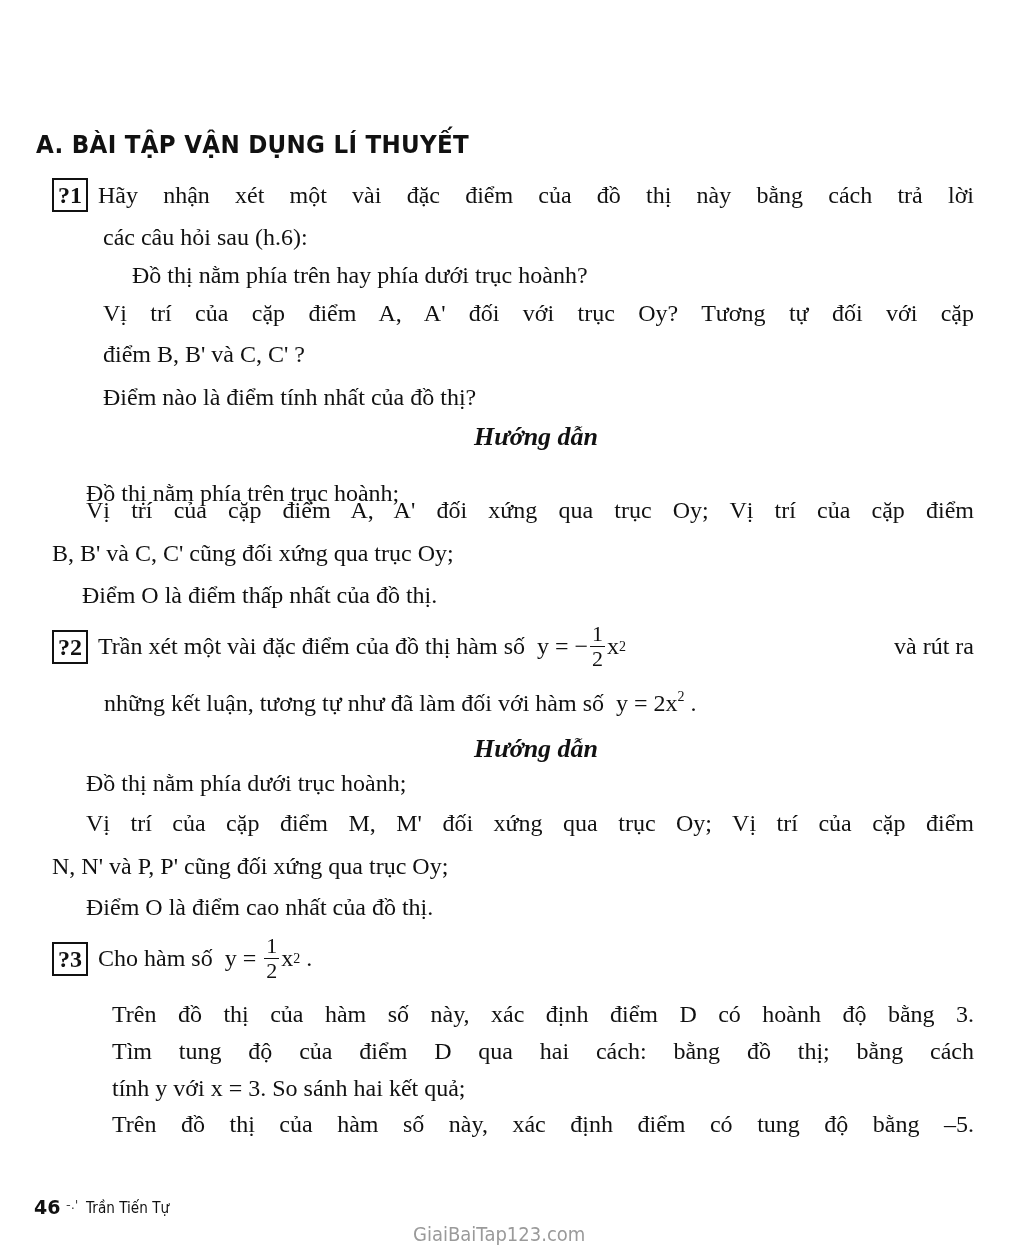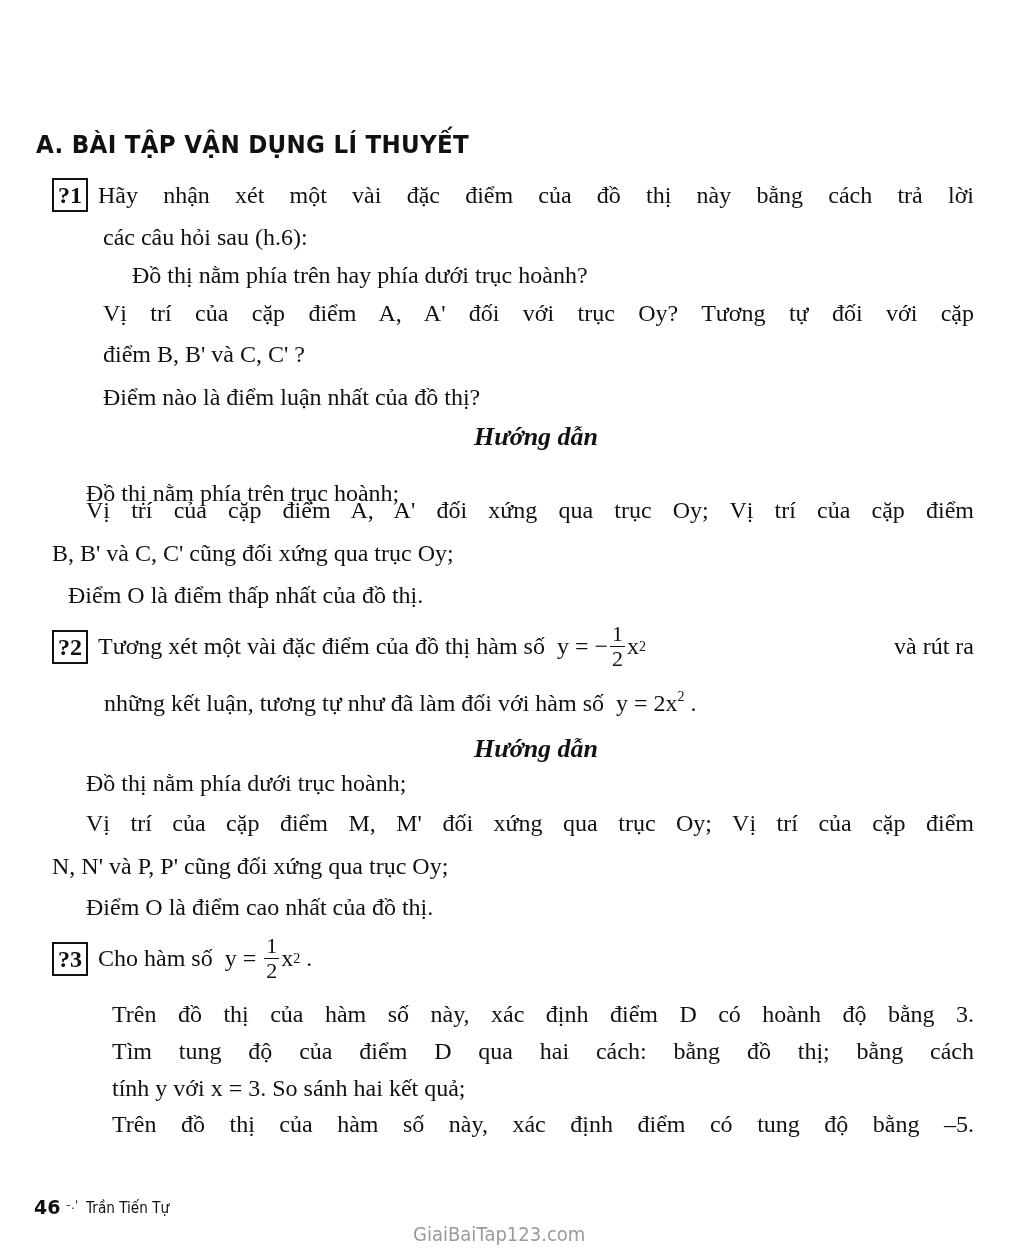--- a/index.html
+++ b/index.html
@@ -62,33 +62,33 @@
 
 
   <div class="section-a">A. BÀI TẬP VẬN DỤNG LÍ THUYẾT</div>
 
   <div>
     <div class="line just" style="left:52px; top:178px; width:922px;"><span class="qbox">?1</span><span>Hãy nhận xét một vài đặc điểm của đồ thị này bằng cách trả lời</span></div>
     <div class="line" style="left:103px; top:224px;">các câu hỏi sau (h.6):</div>
     <div class="line" style="left:103px; top:262px;margin-left:29px;">Đồ thị nằm phía trên hay phía dưới trục hoành?</div>
     <div class="line just" style="left:103px; top:300px; width:871px;">Vị trí của cặp điểm  A, A'  đối với trục Oy? Tương tự đối với cặp</div>
     <div class="line" style="left:103px; top:341px;">điểm B, B' và C, C' ?</div>
-    <div class="line" style="left:103px; top:384px;">Điểm nào là điểm luận nhất của đồ thị?</div>
+    <div class="line" style="left:103px; top:384px;">Điểm nào là điểm tính nhất của đồ thị?</div>
     <div class="heading-guide" style="top:422px;">Hướng dẫn</div>
     <div class="line" style="left:86px; top:480px;">Đồ thị nằm phía trên trục hoành;</div>
     <div class="line just" style="left:86px; top:497px; width:888px;">Vị trí của cặp điểm  A, A'  đối xứng qua trục Oy; Vị trí của cặp điểm</div>
     <div class="line" style="left:52px; top:540px;">B, B' và  C, C' cũng đối xứng qua trục Oy;</div>
-    <div class="line" style="left:68px; top:582px;">Điểm O là điểm thấp nhất của đồ thị.</div>
+    <div class="line" style="left:82px; top:582px;">Điểm O là điểm thấp nhất của đồ thị.</div>
   </div>
 
   <div>
     <div class="line" style="left:52px; top:622px; width:922px; display:flex; align-items:center; justify-content:space-between;">
       <span style="display:flex; align-items:center;">
         <span class="qbox">?2</span>
-        <span style="white-space:pre;">Tương xét một vài đặc điểm của đồ thị hàm số  y = −</span>
+        <span style="white-space:pre;">Trần xét một vài đặc điểm của đồ thị hàm số  y = −</span>
         <span class="frac">
             <span class="num">1</span>
             <span class="den">2</span>
           </span>
         <span>x</span>
           <sup class="s">2</sup>
       </span>
       <span style="white-space:pre;">  và rút ra</span>
     </div>
     <div class="line" style="left:104px; top:690px;"><span style="white-space:pre;">những kết luận, tương tự như đã làm đối với hàm số  y = 2x</span><sup class="s">2</sup><span style="white-space:pre;"> .</span></div>

